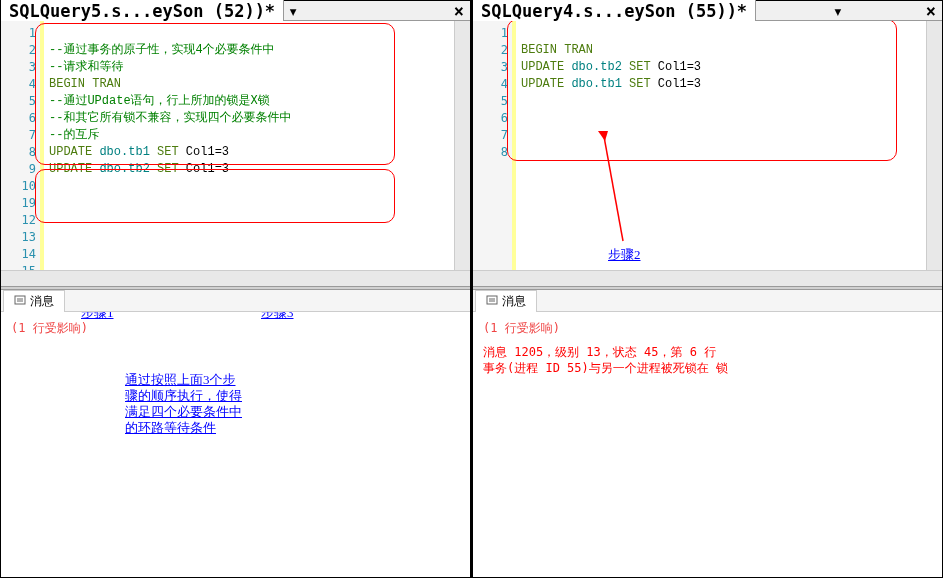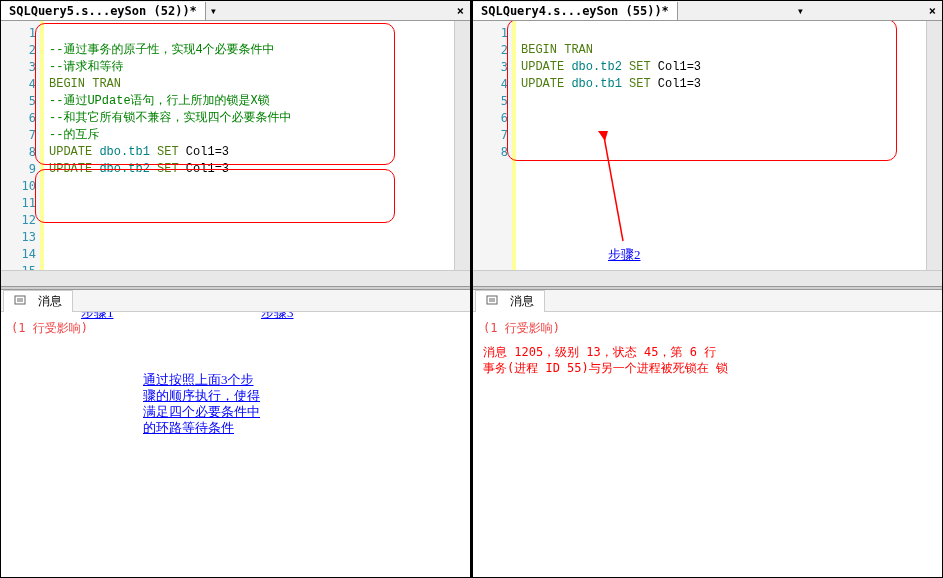--- a/index.html
+++ b/index.html
@@ -1,36 +1,36 @@
 <!DOCTYPE html>
 <html><head>
 <meta charset="utf-8">
 <style>
 * { margin: 0; padding: 0; box-sizing: border-box; }
 body { font-family: "SimSun", "宋体", monospace; font-size: 12px; background: #000; width: 943px; height: 578px; overflow: hidden; }
 .container { display: flex; width: 100%; height: 100%; }
 .pane { flex: 1; display: flex; flex-direction: column; border: 1px solid #000; background: #fff; position: relative; }
 .pane-left { border-right: 2px solid #000; }
-.tabs { display: flex; background: #f0f0f0; border-bottom: 1px solid #999; height: 20px; align-items: center; font-size: 12px; }
+.tabs { display: flex; background: #f0f0f0; border-bottom: 1px solid #999; height: 20px; align-items: center; font-size: 17px; }
 .tab { padding: 2px 8px; border-right: 1px solid #999; cursor: pointer; white-space: nowrap; }
 .tab.active { background: #fff; font-weight: bold; }
 .tab-close { margin-left: auto; padding: 0 6px; font-weight: bold; cursor: pointer; }
 .editor-area { flex: 1; display: flex; overflow: hidden; position: relative; background: #fff; }
 .gutter { width: 40px; background: #f5f5f5; border-right: 1px solid #ccc; text-align: right; padding-right: 4px; color: #2b91af; font-family: Consolas, monospace; font-size: 12px; line-height: 17px; padding-top: 4px; position: relative; }
 .gutter::after { content: ""; position: absolute; top: 0; right: -4px; width: 4px; height: 100%; background: #ffff99; }
 .code { flex: 1; padding: 4px 8px; font-family: Consolas, "Courier New", monospace; font-size: 12px; line-height: 17px; white-space: pre; position: relative; }
 .comment { color: #008000; }
 .keyword { color: #4d7c0f; }
 .obj { color: #008080; }
 .num { color: #000; }
 .scrollbar-v { width: 16px; background: #e8e8e8; border-left: 1px solid #ccc; }
 .bottom-scroll { height: 16px; background: #e8e8e8; border-top: 1px solid #ccc; display: flex; }
 .splitter-h { height: 4px; background: #d0d0d0; border-top: 1px solid #999; border-bottom: 1px solid #999; cursor: row-resize; }
 .msg-tab-bar { height: 22px; display: flex; align-items: center; background: #f5f5f5; border-bottom: 1px solid #ccc; }
-.msg-tab { padding: 2px 10px; display: flex; align-items: center; gap: 12px; background: #fff; border: 1px solid #ccc; border-bottom: none; margin-left: 2px; font-size: 12px; }
+.msg-tab { padding: 2px 10px; display: flex; align-items: center; gap: 4px; background: #fff; border: 1px solid #ccc; border-bottom: none; margin-left: 2px; font-size: 12px; }
 .msg-icon { width: 12px; height: 12px; display: inline-block; }
 .msg-body { flex: 1; padding: 8px 10px; background: #fff; font-size: 12px; line-height: 16px; overflow: auto; position: relative; }
 .rows-affected { color: #ef4444; margin-bottom: 8px; }
 .err { color: #ff0000; font-family: "SimSun", monospace; }
 .redbox { position: absolute; border: 1.5px solid #ff0000; border-radius: 10px; pointer-events: none; }
 .anno { position: absolute; color: #0000ff; font-size: 13px; font-family: "SimSun"; pointer-events: none; text-decoration: underline; }
 .arrow-svg { position: absolute; pointer-events: none; }
 .ln { display: block; }
 </style>
 </head>
@@ -49,21 +49,21 @@
         <span class="ln">1</span>
         <span class="ln">2</span>
         <span class="ln">3</span>
         <span class="ln">4</span>
         <span class="ln">5</span>
         <span class="ln">6</span>
         <span class="ln">7</span>
         <span class="ln">8</span>
         <span class="ln">9</span>
         <span class="ln">10</span>
-        <span class="ln">11</span>
+        <span class="ln">19</span>
         <span class="ln">12</span>
         <span class="ln">13</span>
         <span class="ln">14</span>
         <span class="ln">15</span>
       </div>
       <div class="code">
 <span class="ln"></span><span class="ln"><span class="comment">--通过事务的原子性，实现4个必要条件中</span></span><span class="ln"><span class="comment">--请求和等待</span></span><span class="ln"><span class="keyword">BEGIN TRAN</span></span><span class="ln"><span class="comment">--通过UPdate语句，行上所加的锁是X锁</span></span><span class="ln"><span class="comment">--和其它所有锁不兼容，实现四个必要条件中</span></span><span class="ln"><span class="comment">--的互斥</span></span><span class="ln"><span class="keyword">UPDATE</span><span class="obj"> dbo.tb1 </span><span class="keyword">SET</span><span> Col1</span><span>=</span><span class="num">3</span></span><span class="ln"></span><span class="ln"><span class="keyword">UPDATE</span><span class="obj"> dbo.tb2 </span><span class="keyword">SET</span><span> Col1</span><span>=</span><span class="num">3</span></span>
         <div class="redbox" style="left:-6px; top:2px; width:360px; height:142px;"></div>
         <div class="redbox" style="left:-6px; top:148px; width:360px; height:54px;"></div>
       </div>
@@ -80,21 +80,21 @@
           </svg>
         <span>消息</span>
       </div>
     </div>
     <div class="msg-body">
       <div class="rows-affected">(1 行受影响)</div>
 
       <div class="anno" style="left:80px; top:-7px;">步骤1</div>
 
       <div class="anno" style="left:260px; top:-7px;">步骤3</div>
-      <div class="anno" style="left:142px; top:60px; white-space:pre; line-height:16px;">通过按照上面3个步
+      <div class="anno" style="left:124px; top:60px; white-space:pre; line-height:16px;">通过按照上面3个步
 骤的顺序执行，使得
 满足四个必要条件中
 的环路等待条件</div>
     </div>
   </div>
 
   <div class="pane">
     <div class="tabs">
       <div class="tab active">SQLQuery4.s...eySon (55))*</div>
       <div style="margin-left:auto; padding:0 4px;">▾</div>

